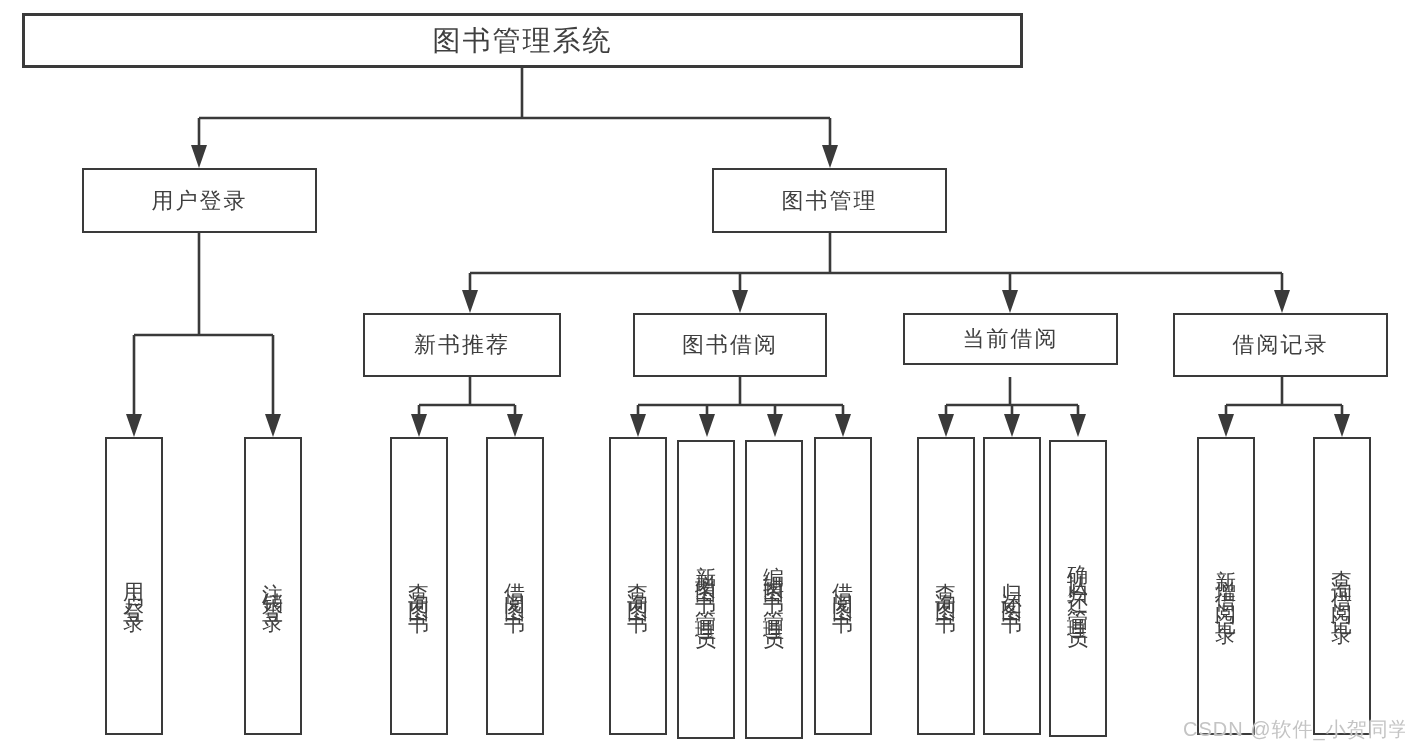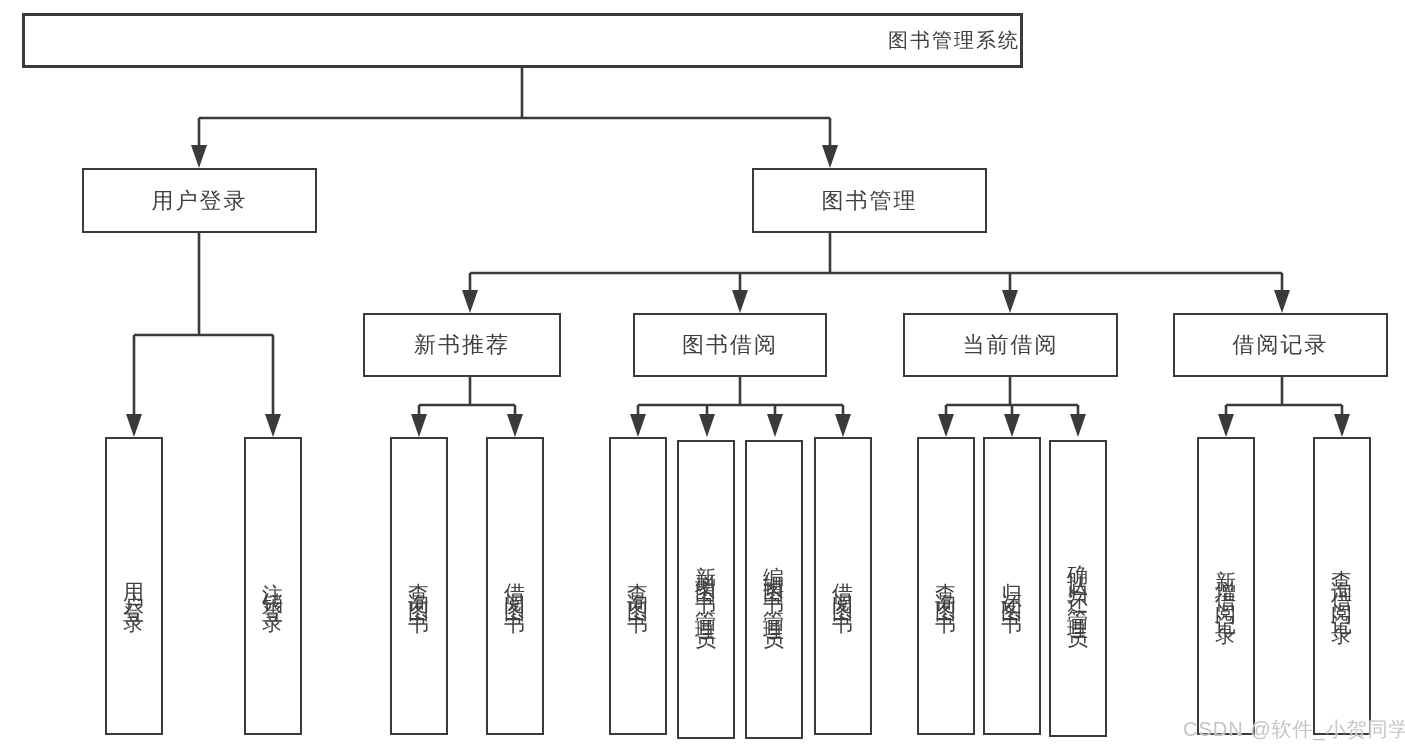--- a/index.html
+++ b/index.html
@@ -21,21 +21,21 @@
   .connector path.wire{fill:none;stroke:var(--line);stroke-width:2.6;}
   .connector .ah{fill:var(--line);stroke:none;}
   .box{
     position:absolute;
     background:var(--box-bg);
     border:2.5px solid var(--line);
     box-sizing:border-box;
     display:flex;align-items:center;justify-content:center;
     color:var(--text);
   }
-  .root{border-width:3px;font-size:20px;letter-spacing:2px;justify-content:flex-end;}
+  .root{border-width:3px;font-size:28px;letter-spacing:2px;}
   .lvl{font-size:22px;letter-spacing:2px;}
   .leaf{font-size:21px;}
   .leaf .vtext{
     writing-mode:vertical-rl;
     text-orientation:mixed;
     letter-spacing:10px;
     line-height:1;
     white-space:nowrap;
   }
   .watermark{
@@ -96,31 +96,31 @@
     </g>
   </svg>
 
   <div class="box root" style="left:22px;top:13px;width:1001px;height:55px;">
     <span>图书管理系统</span>
   </div>
 
   <div class="box lvl" style="left:82px;top:168px;width:235px;height:65px;">
     <span>用户登录</span>
   </div>
-  <div class="box lvl" style="left:712px;top:168px;width:235px;height:65px;margin-left:40px;">
+  <div class="box lvl" style="left:712px;top:168px;width:235px;height:65px;">
     <span>图书管理</span>
   </div>
 
   <div class="box lvl" style="left:363px;top:313px;width:198px;height:64px;">
     <span>新书推荐</span>
   </div>
   <div class="box lvl" style="left:633px;top:313px;width:194px;height:64px;">
     <span>图书借阅</span>
   </div>
-  <div class="box lvl" style="left:903px;top:313px;width:215px;height:64px;">
+  <div class="box lvl" style="left:903px;top:313px;width:215px;height:52px;">
     <span>当前借阅</span>
   </div>
   <div class="box lvl" style="left:1173px;top:313px;width:215px;height:64px;">
     <span>借阅记录</span>
   </div>
 
   <div class="box leaf" style="left:105px;top:437px;width:58px;height:298px;">
     <span class="vtext">用户登录</span>
   </div>
   <div class="box leaf" style="left:244px;top:437px;width:58px;height:298px;">

